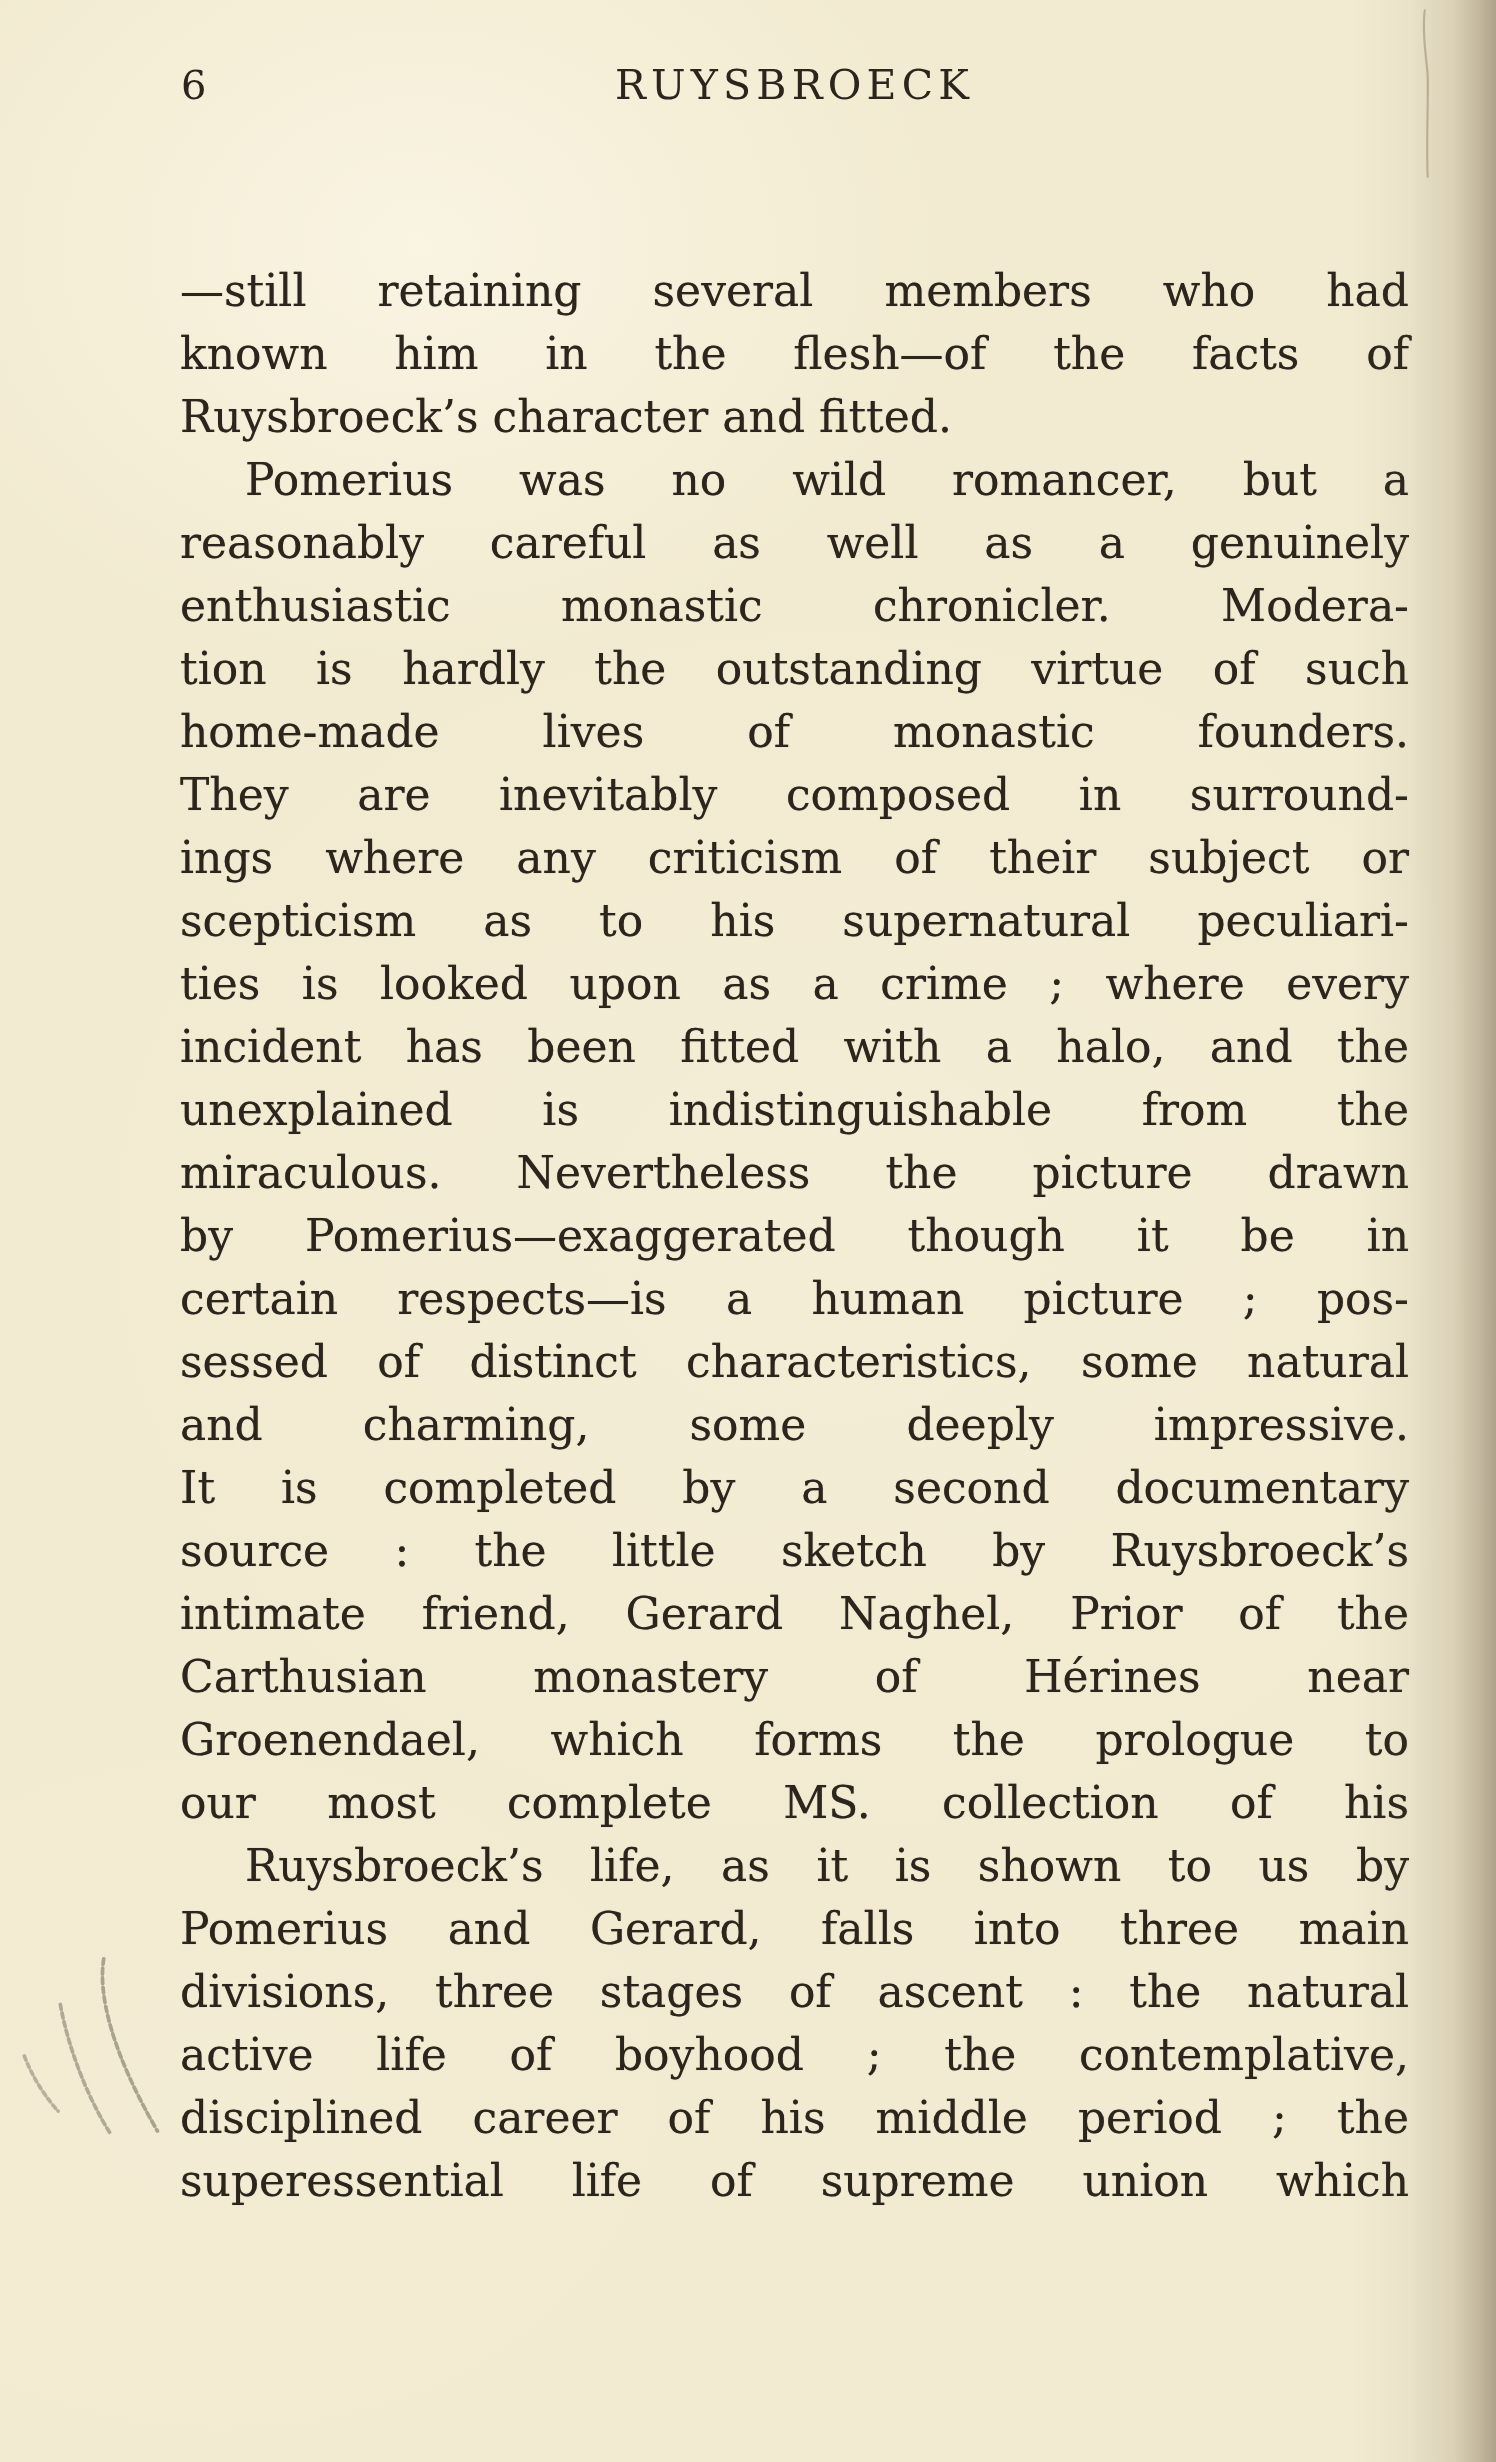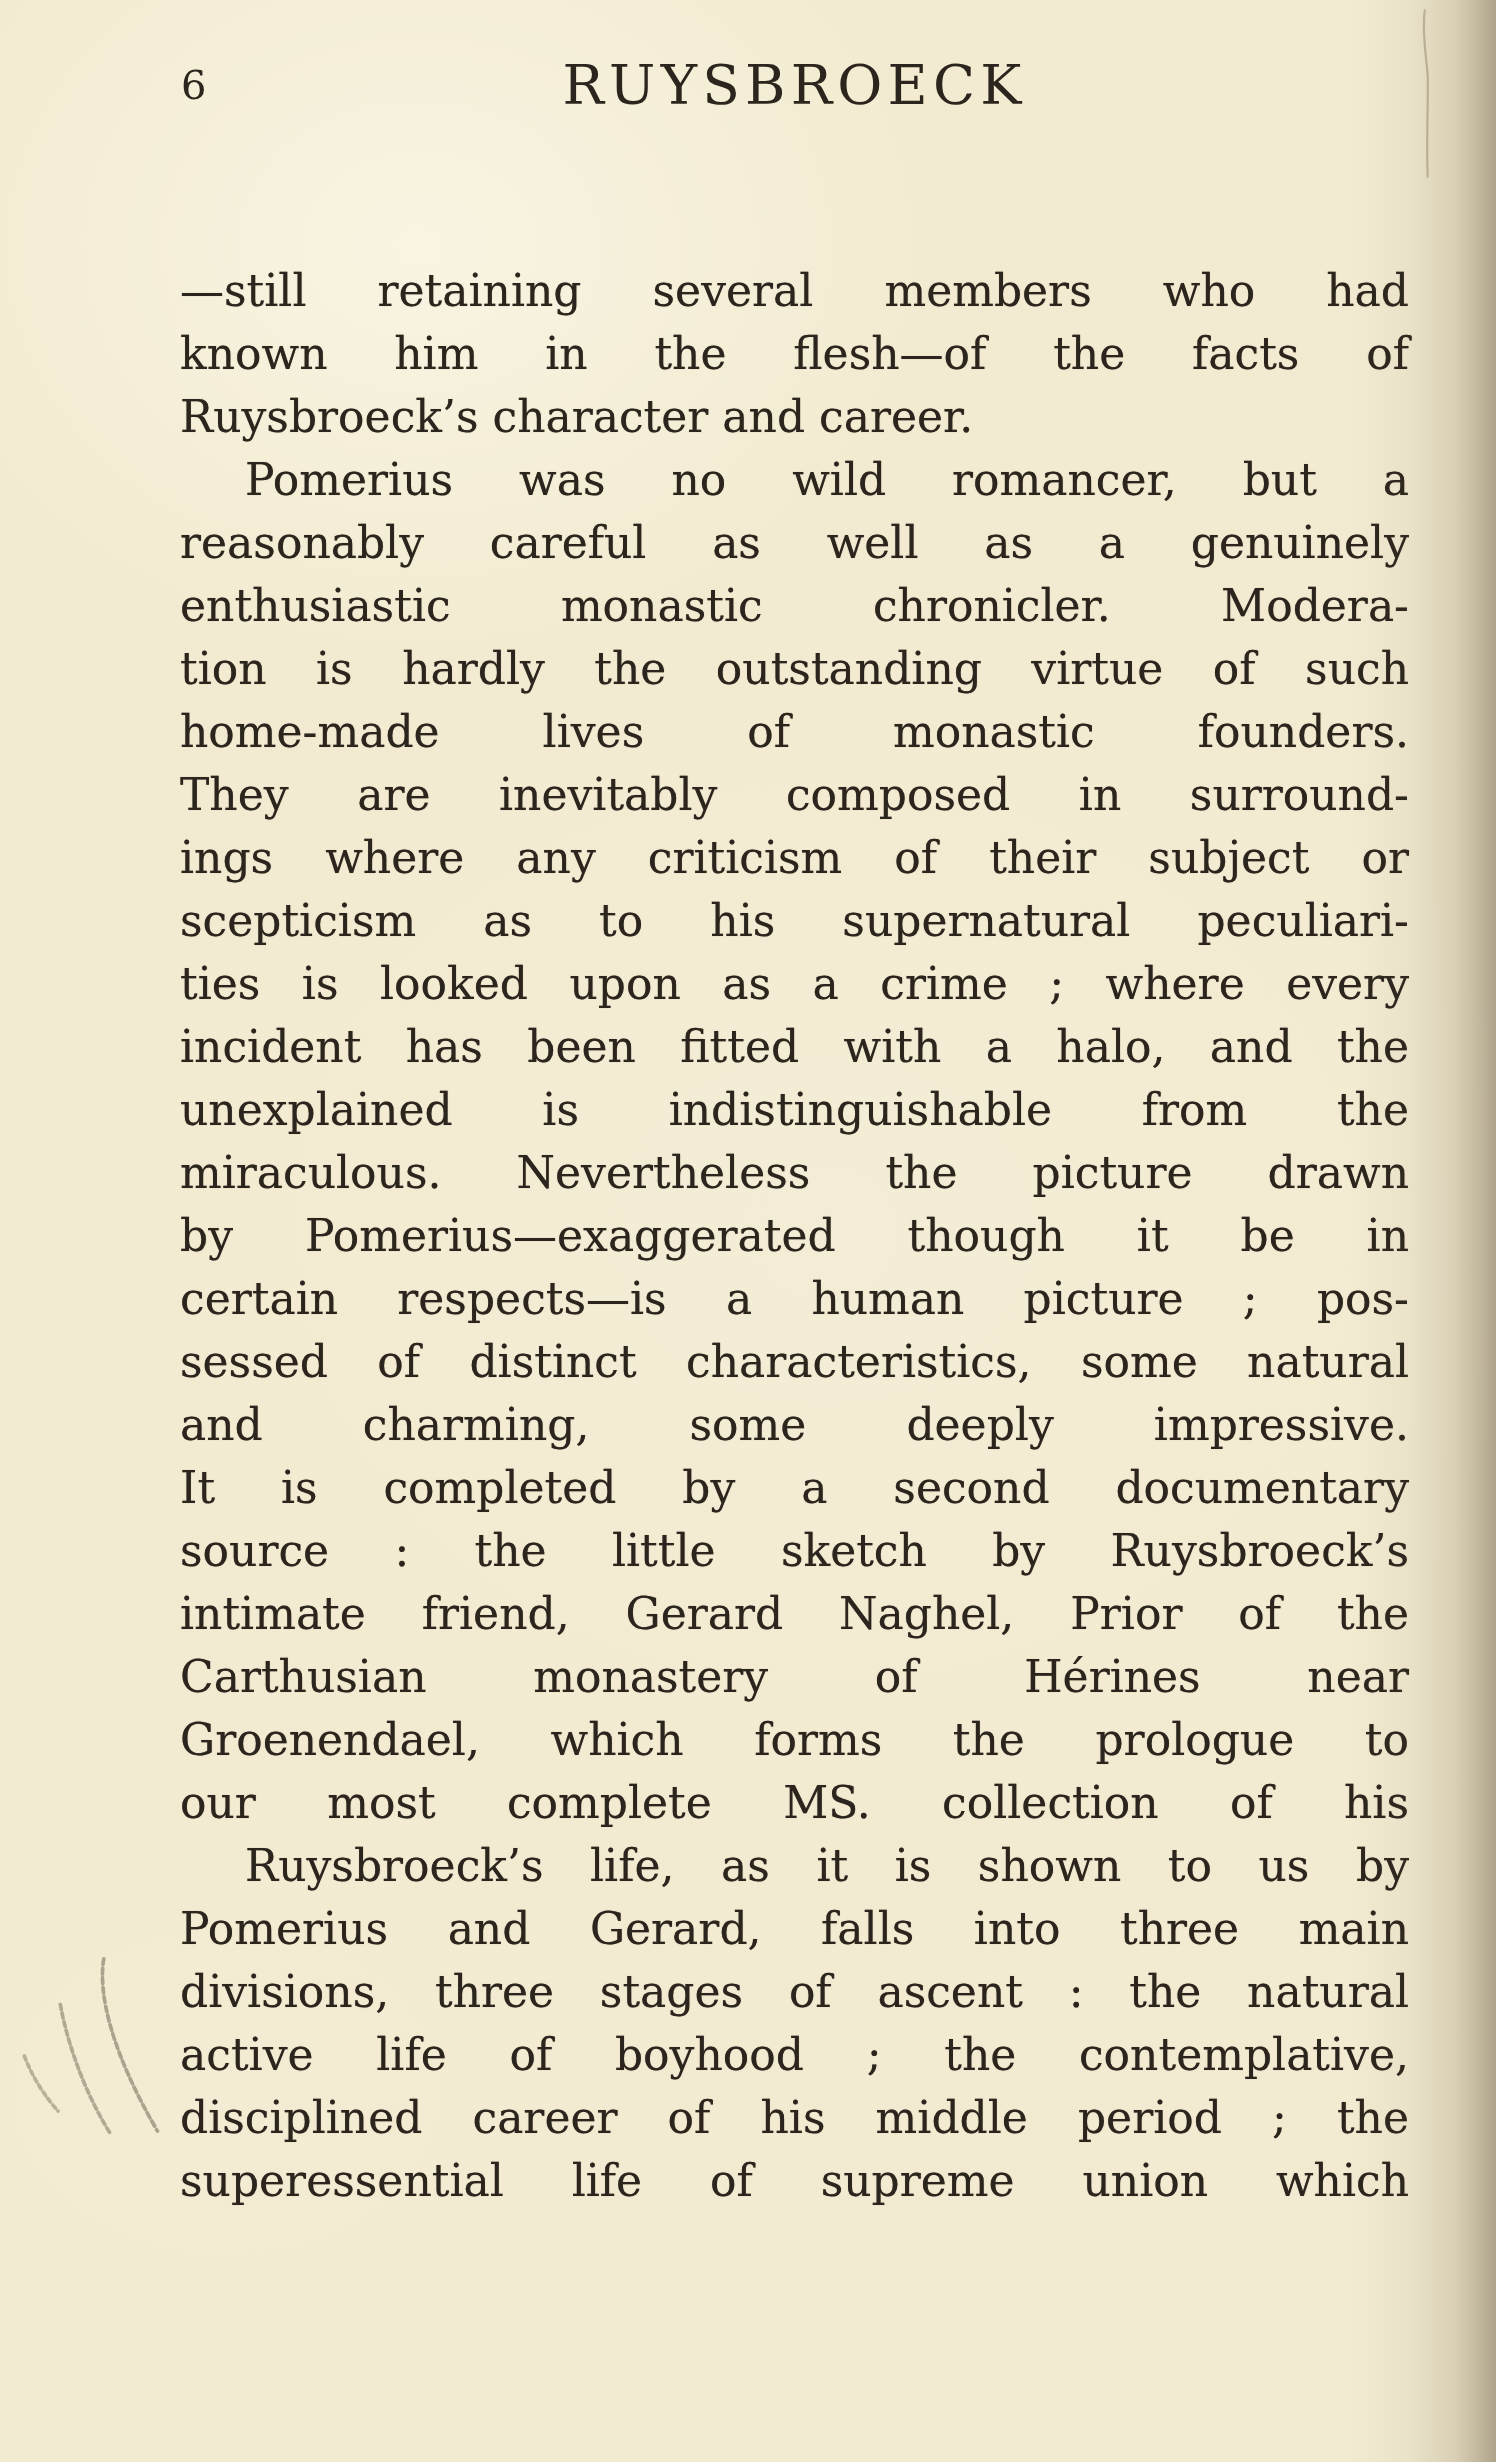--- a/index.html
+++ b/index.html
@@ -41,21 +41,21 @@
     font-size: 40px;
     line-height: 44px;
     letter-spacing: 0.7px;
   }
   .running-head {
     position: absolute;
     top: 62px;
     left: 180px;
     width: 1229px;
     text-align: center;
-    font-size: 55px;
+    font-size: 41px;
     line-height: 46px;
     letter-spacing: 5.2px;
   }
   .body-text {
     position: absolute;
     top: 259px;
     left: 180px;
     width: 1229px;
     font-size: 44px;
     text-shadow: 0 0 0.7px rgba(43,37,29,0.55);
@@ -81,21 +81,21 @@
 
 <div class="page">
 
   <div class="folio">6</div>
 
   <div class="running-head">RUYSBROECK</div>
 
   <div class="body-text">
       <div class="text-line">—still retaining several members who had</div>
       <div class="text-line">known him in the flesh—of the facts of</div>
-      <div class="text-line no-justify">Ruysbroeck’s character and career.</div>
+      <div class="text-line no-justify">Ruysbroeck’s character and fitted.</div>
       <div class="text-line indent">Pomerius was no wild romancer, but a</div>
       <div class="text-line">reasonably careful as well as a genuinely</div>
       <div class="text-line">enthusiastic monastic chronicler. Modera-</div>
       <div class="text-line">tion is hardly the outstanding virtue of such</div>
       <div class="text-line">home-made lives of monastic founders.</div>
       <div class="text-line">They are inevitably composed in surround-</div>
       <div class="text-line">ings where any criticism of their subject or</div>
       <div class="text-line">scepticism as to his supernatural peculiari-</div>
       <div class="text-line">ties is looked upon as a crime ; where every</div>
       <div class="text-line">incident has been fitted with a halo, and the</div>

